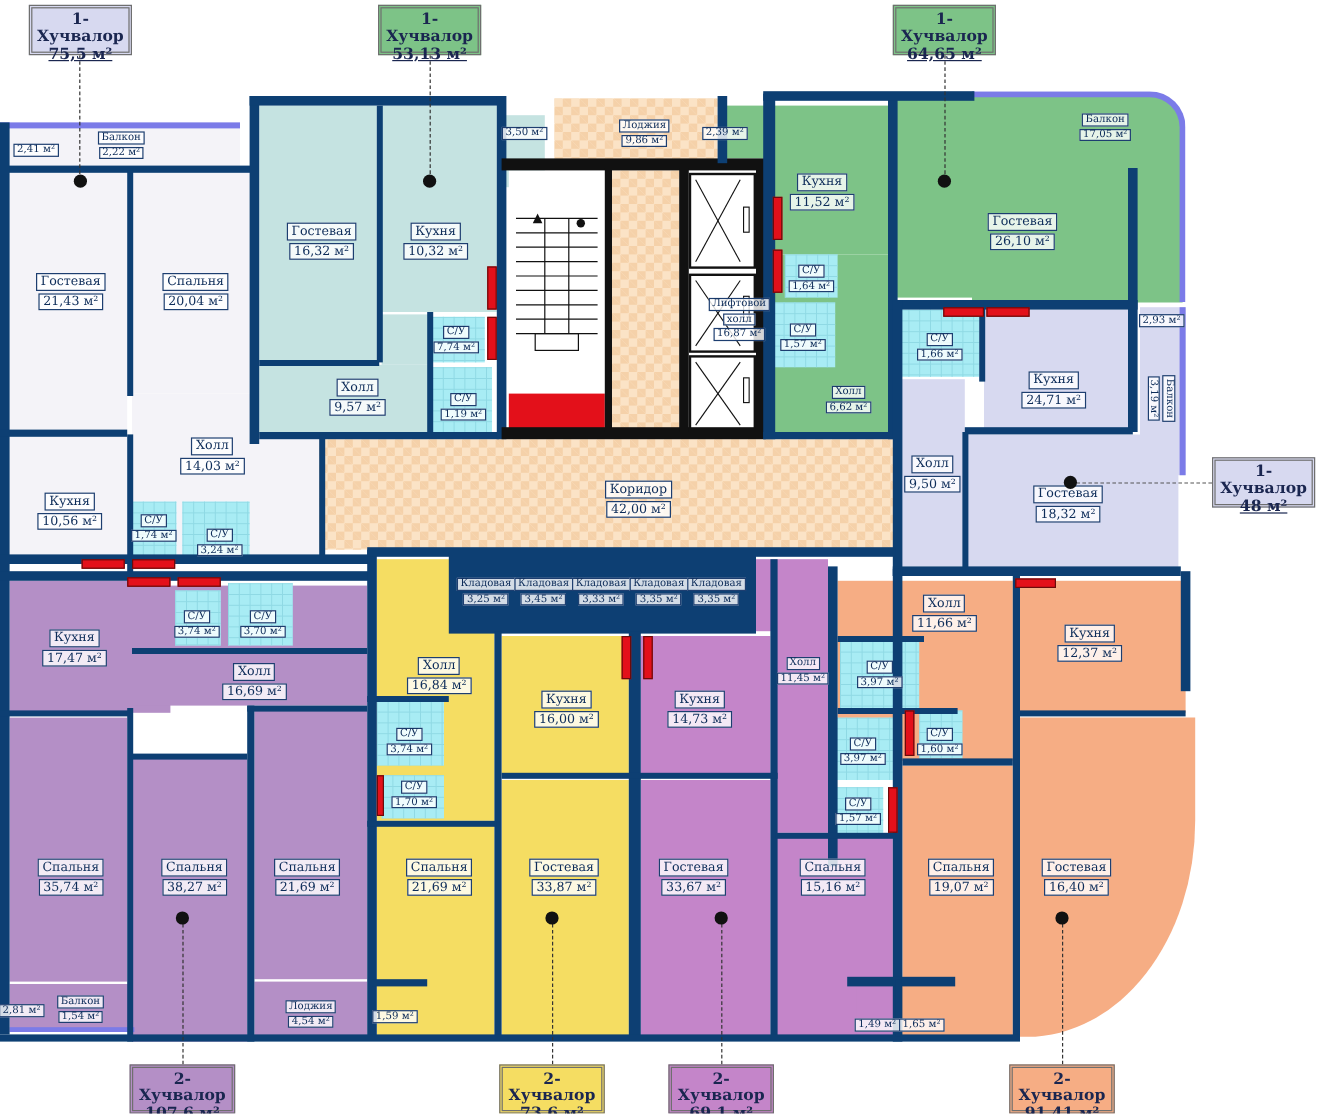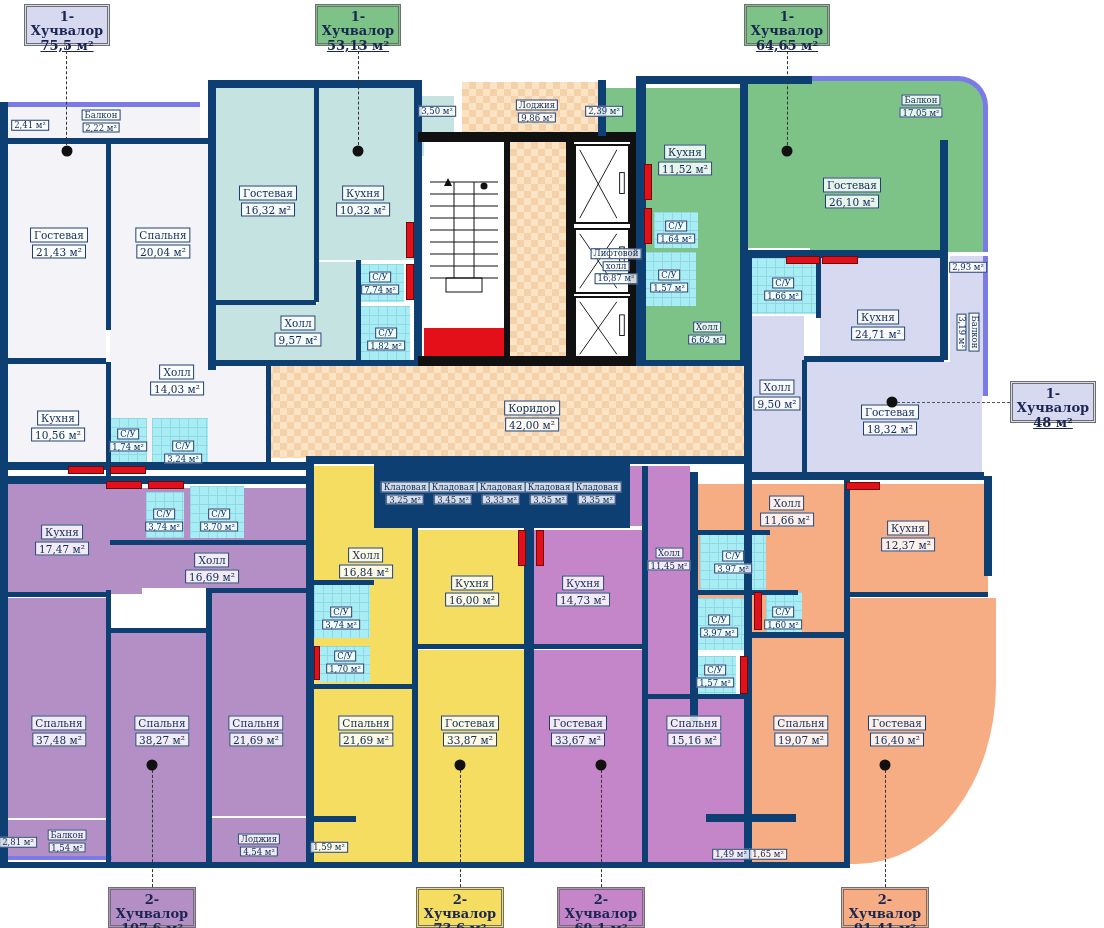--- a/index.html
+++ b/index.html
@@ -266,21 +266,21 @@
   <div class="lbl" style="left:363px;top:201px;">
       <span class="n">Кухня</span>
       <span class="a">10,32 м²</span>
     </div>
   <div class="lbl small" style="left:380px;top:283px;">
       <span class="n">С/У</span>
       <span class="a">7,74 м²</span>
     </div>
   <div class="lbl small" style="left:386px;top:339px;">
       <span class="n">С/У</span>
-      <span class="a">1,82 м²</span>
+      <span class="a">1,19 м²</span>
     </div>
   <div class="lbl" style="left:298px;top:331px;">
       <span class="n">Холл</span>
       <span class="a">9,57 м²</span>
     </div>
   <div class="lbl small" style="left:437px;top:110px;">
       <span class="a">3,50 м²</span>
     </div>
 
   <div class="lbl small" style="left:537px;top:111px;">
@@ -381,21 +381,21 @@
   <div class="lbl small" style="left:219px;top:520px;">
       <span class="n">С/У</span>
       <span class="a">3,70 м²</span>
     </div>
   <div class="lbl" style="left:212px;top:568px;">
       <span class="n">Холл</span>
       <span class="a">16,69 м²</span>
     </div>
   <div class="lbl" style="left:59px;top:731px;">
       <span class="n">Спальня</span>
-      <span class="a">37,48 м²</span>
+      <span class="a">35,74 м²</span>
     </div>
   <div class="lbl" style="left:162px;top:731px;">
       <span class="n">Спальня</span>
       <span class="a">38,27 м²</span>
     </div>
   <div class="lbl" style="left:256px;top:731px;">
       <span class="n">Спальня</span>
       <span class="a">21,69 м²</span>
     </div>
   <div class="lbl small" style="left:259px;top:845px;">

